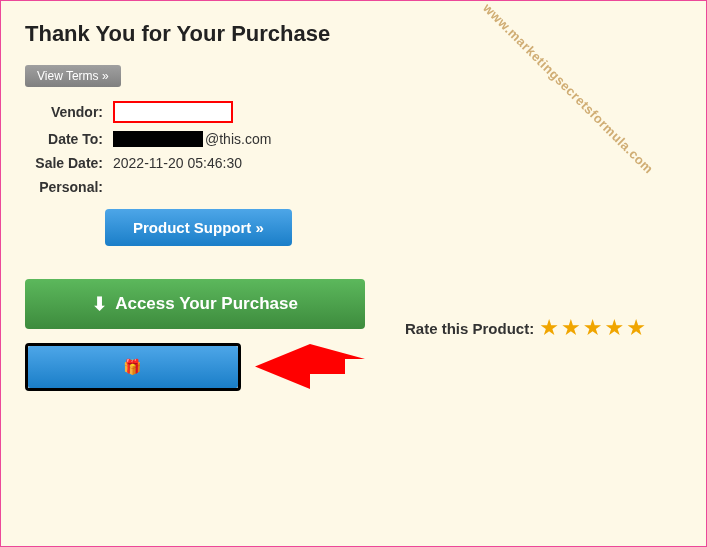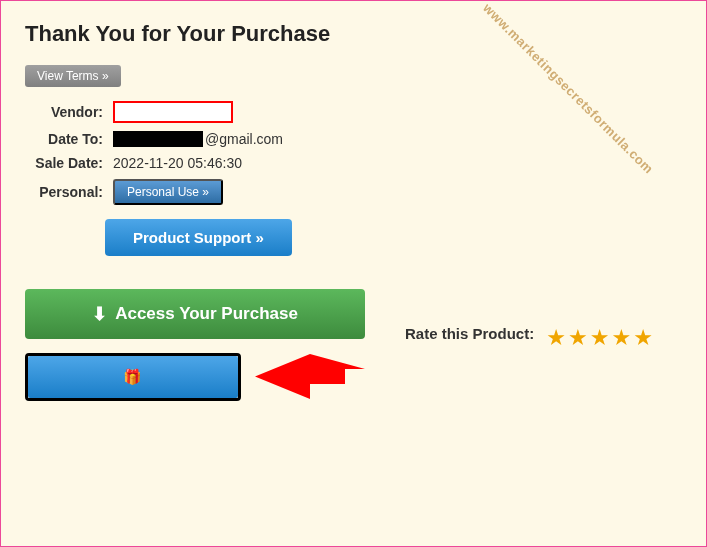--- a/index.html
+++ b/index.html
@@ -135,22 +135,22 @@
       justify-content: center;
     }
     .right-section {
       display: flex;
       flex-direction: column;
       align-items: flex-start;
       margin-top: 8px;
     }
     .rate-section {
       display: flex;
-      align-items: flex-start;
-      gap: 12px;
+      align-items: center;
+      gap: 5px;
       margin-top: 28px;
     }
     .rate-label {
       font-size: 15px;
       font-weight: bold;
       color: #333;
     }
     .stars {
       display: flex;
       gap: 2px;
@@ -187,33 +187,32 @@
 
     <div class="info-row">
       <span class="info-label">Vendor:</span>
       <span class="vendor-box"></span>
     </div>
 
     <div class="info-row">
       <span class="info-label">Date To:</span>
       <span class="email-container">
         <span class="email-black-box"></span>
-        <span class="info-value">@gmail.com</span>
+        <span class="info-value">@this.com</span>
       </span>
     </div>
 
     <div class="info-row">
       <span class="info-label">Sale Date:</span>
       <span class="info-value">2022-11-20 05:46:30</span>
     </div>
 
 
     <div class="info-row">
       <span class="info-label">Personal:</span>
-      <button class="license-badge">Personal Use »</button>
     </div>
 
   </div>
 
   <button class="product-support-btn">Product Support »</button>
 
   <div style="display:flex; align-items:flex-start; gap:40px;">
     <div class="left-buttons">
       <button class="access-purchase-btn">
         <span style="font-size:18px;">⬇</span>

